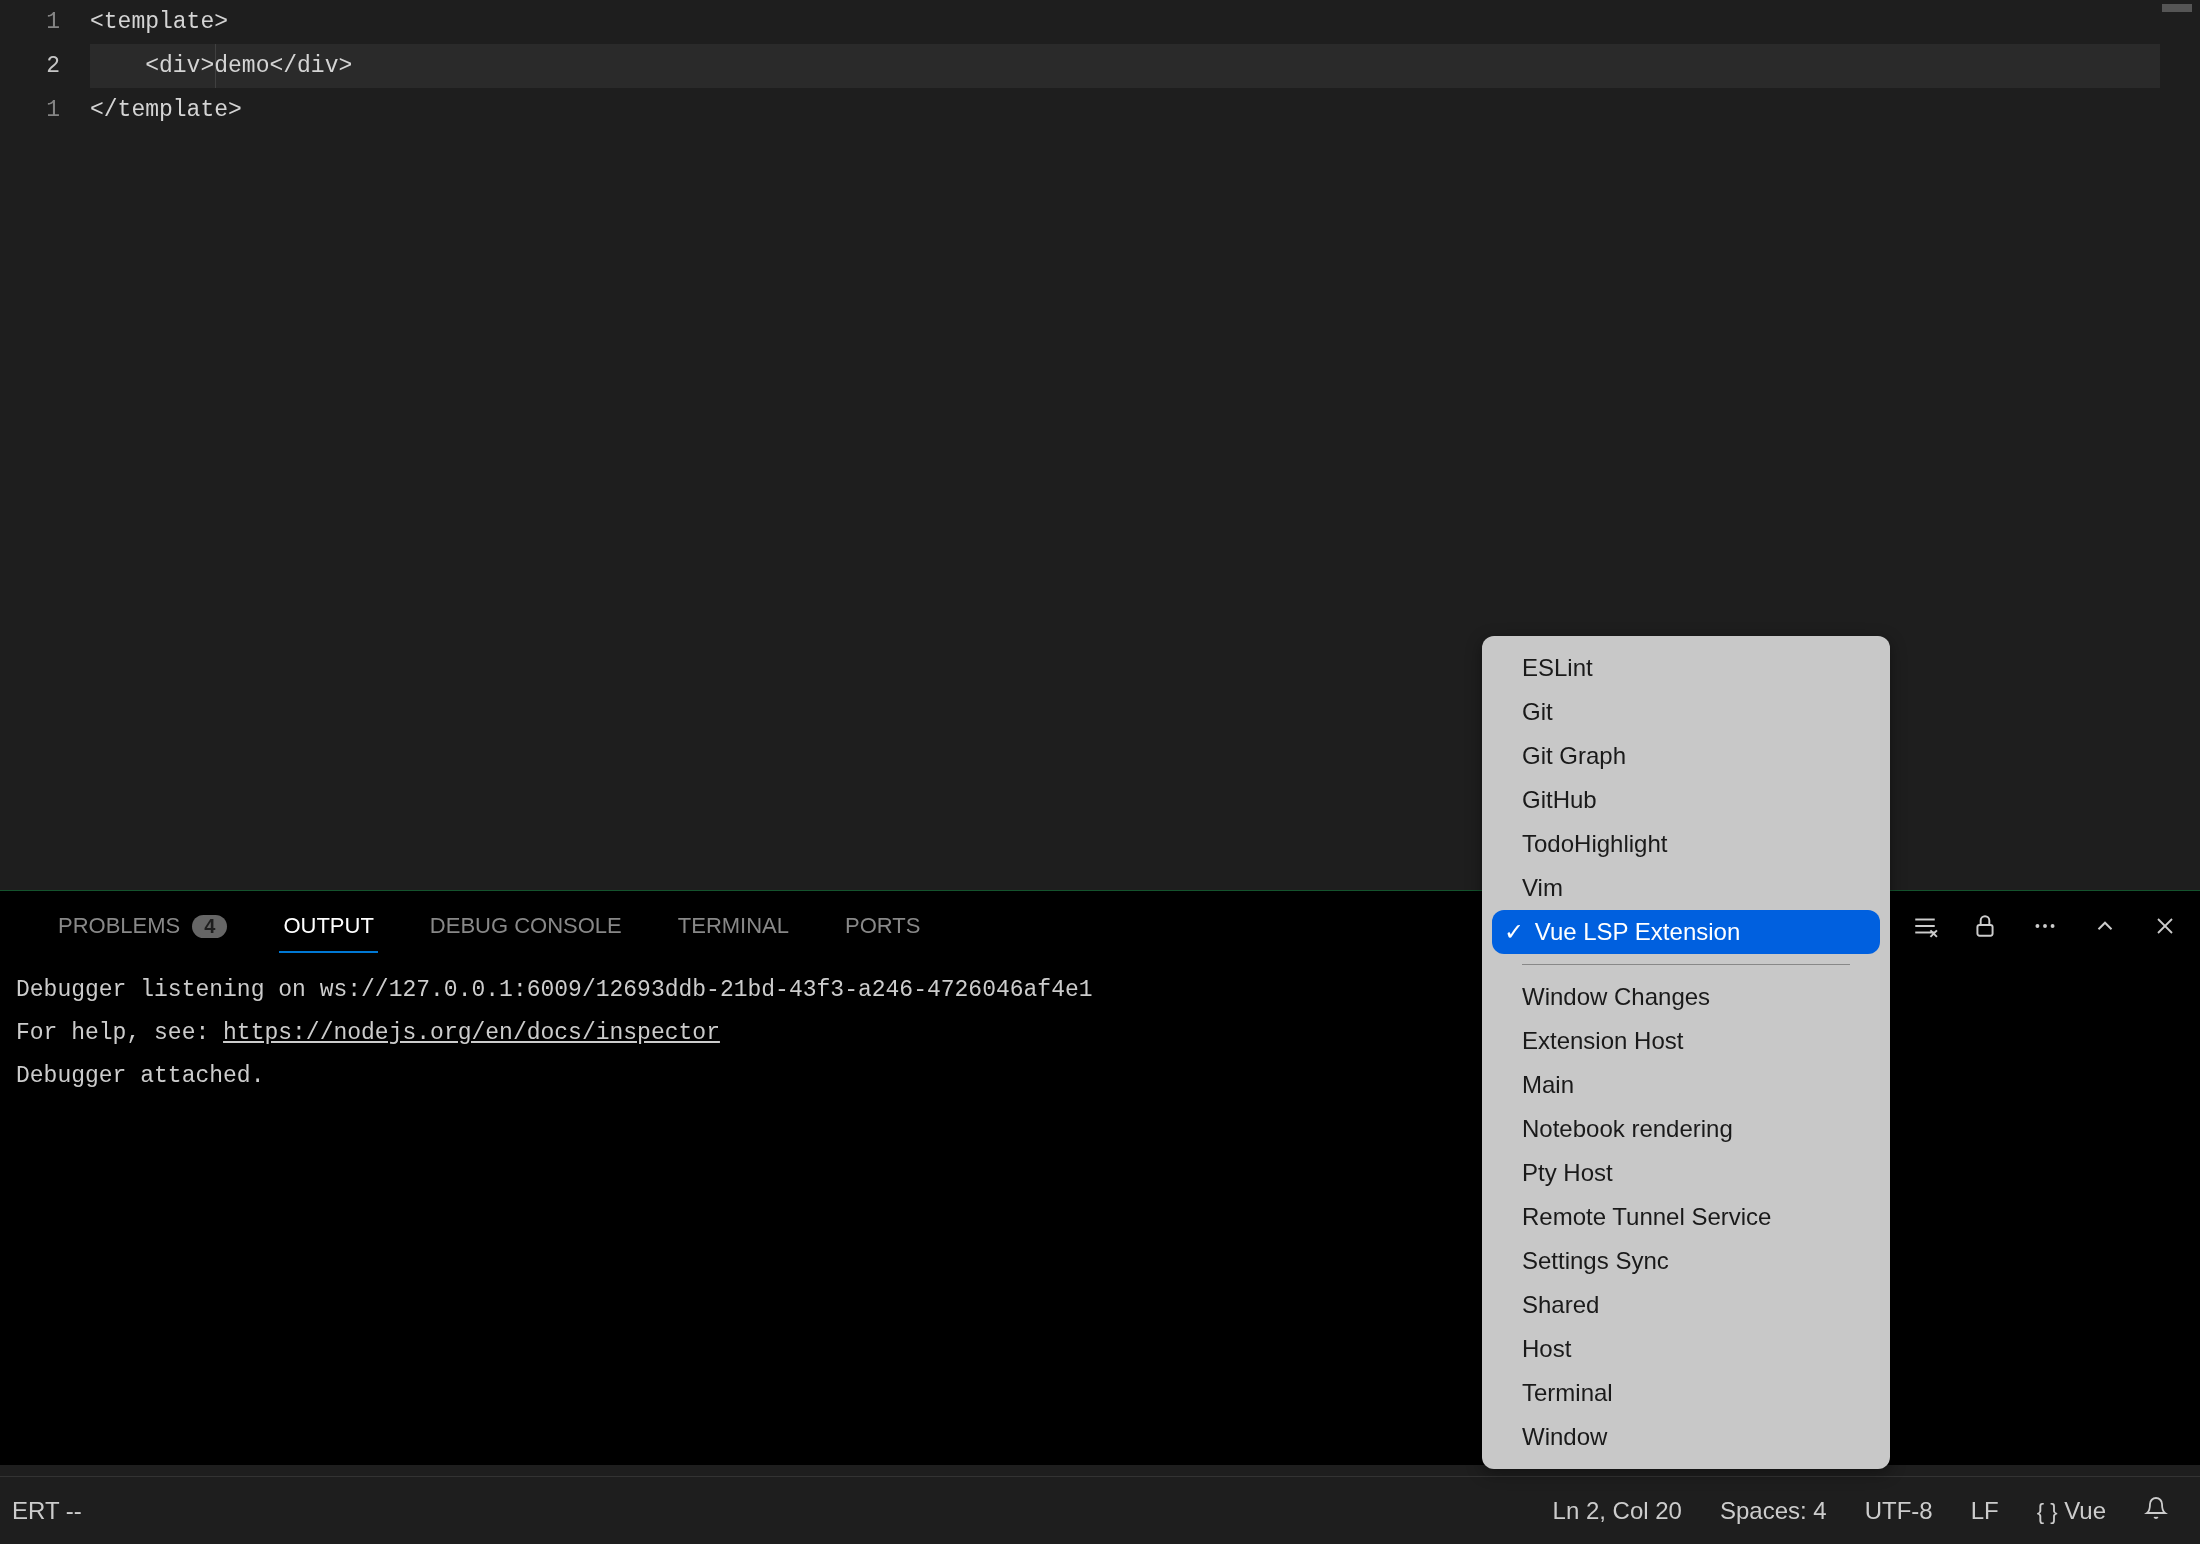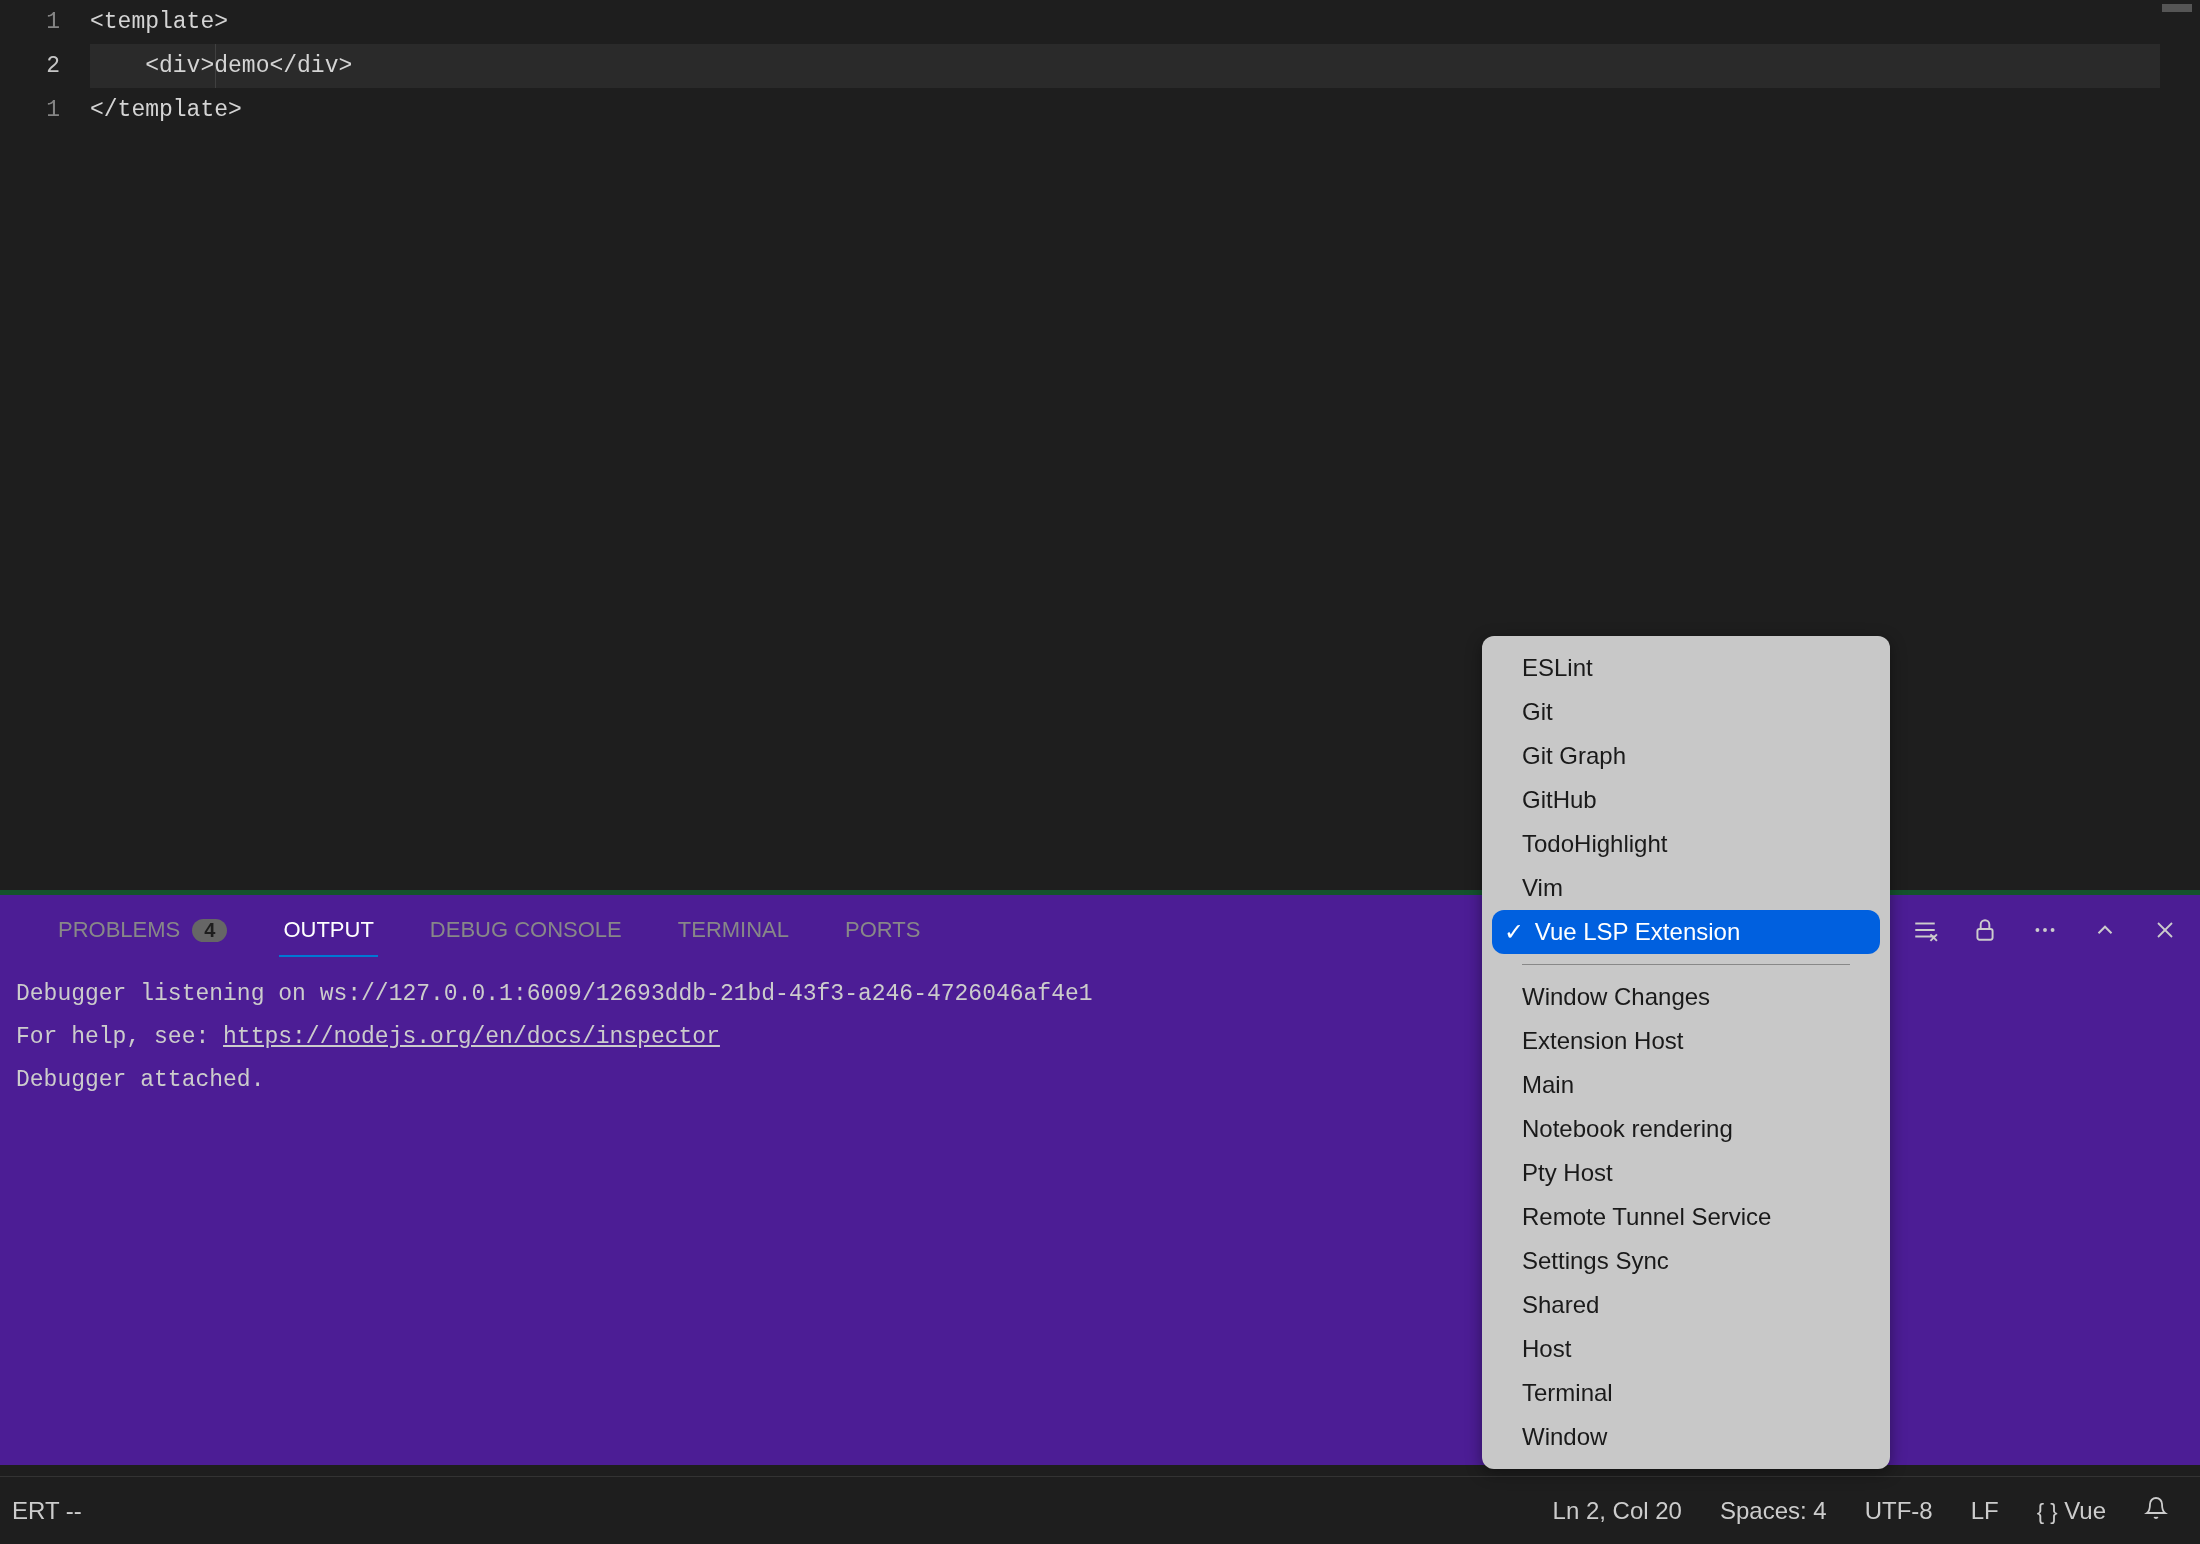--- a/index.html
+++ b/index.html
@@ -83,22 +83,22 @@
     .minimap-marker {
       position: absolute;
       right: 8px;
       top: 4px;
       width: 30px;
       height: 8px;
       background-color: #555;
     }
     
     .panel-area {
-      border-top: 5px solid #14532d;
-      background-color: #4c1d95;
+      border-top: 1px solid #14532d;
+      background-color: #000000;
       height: 575px;
     }
     
     .panel-tabs {
       display: flex;
       align-items: center;
       height: 70px;
       padding-left: 30px;
       font-family: -apple-system, BlinkMacSystemFont, "Segoe UI", sans-serif;
       font-size: 22px;

